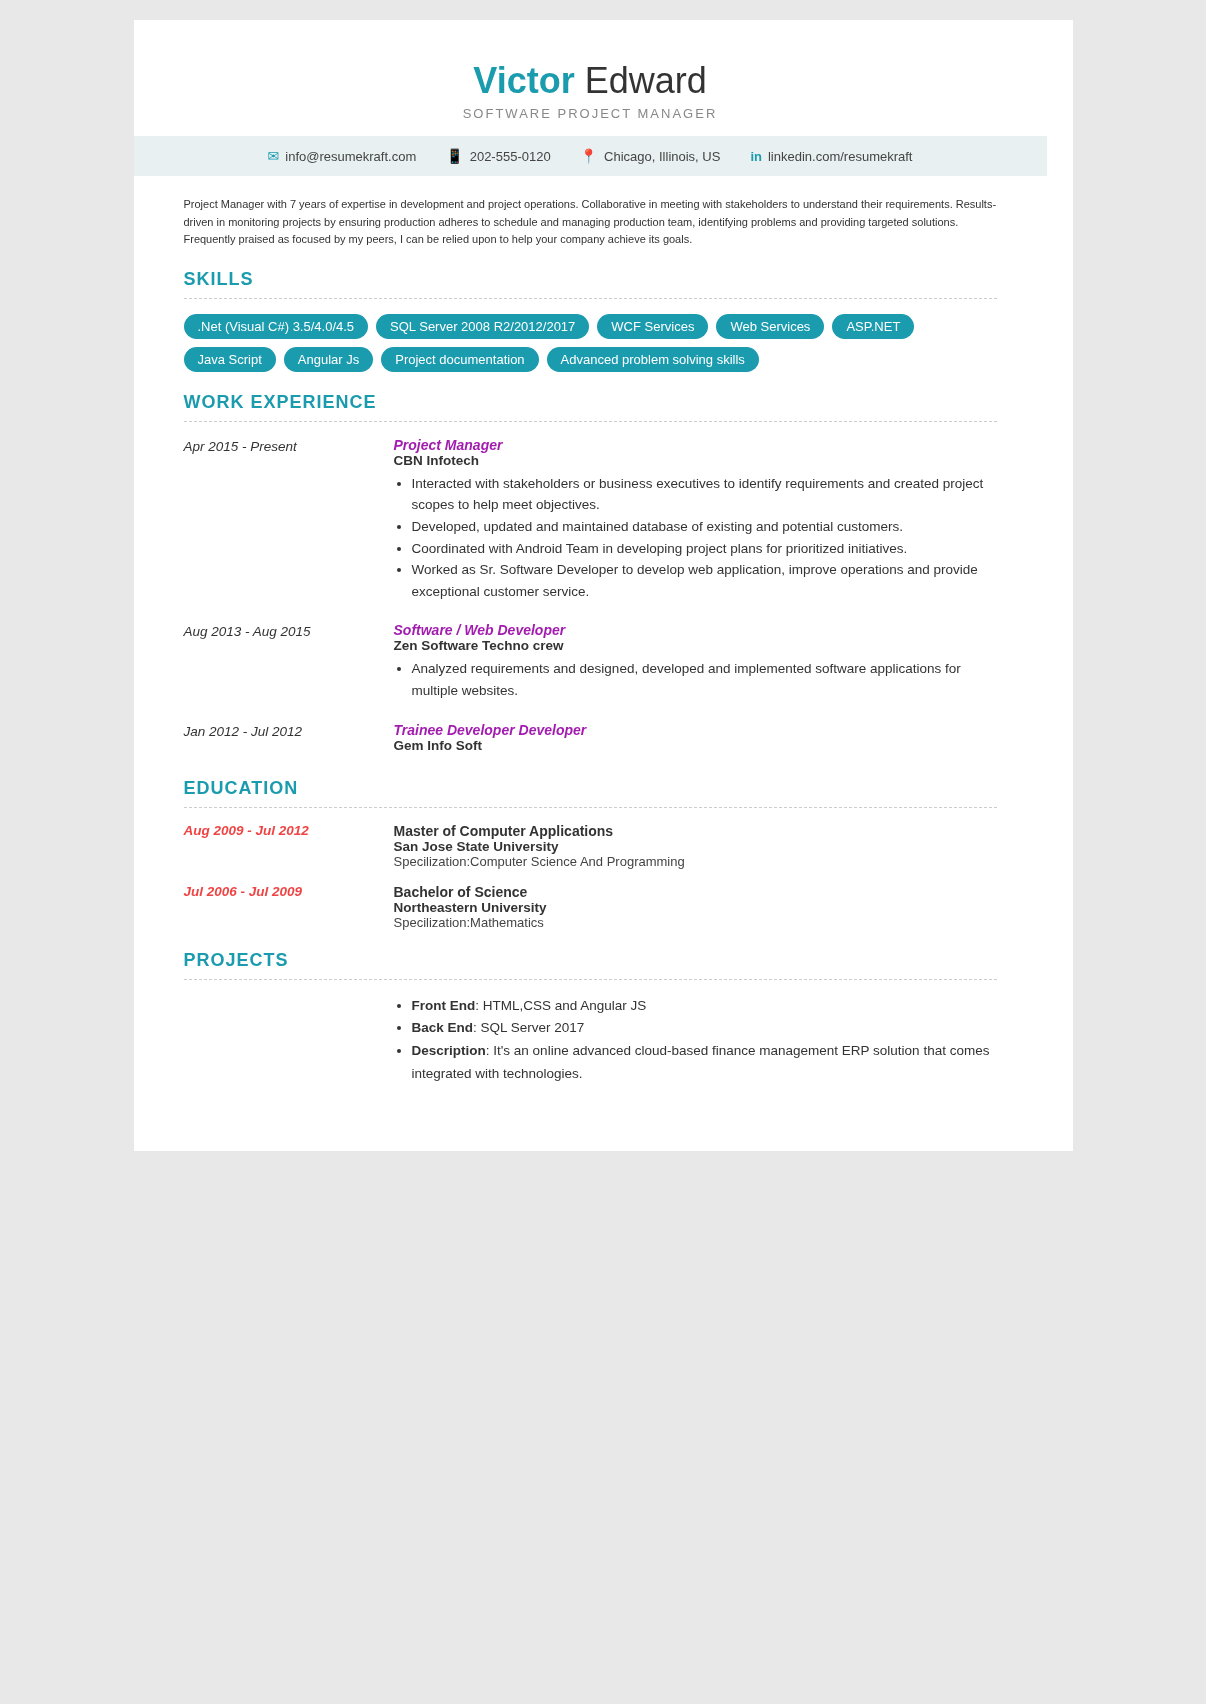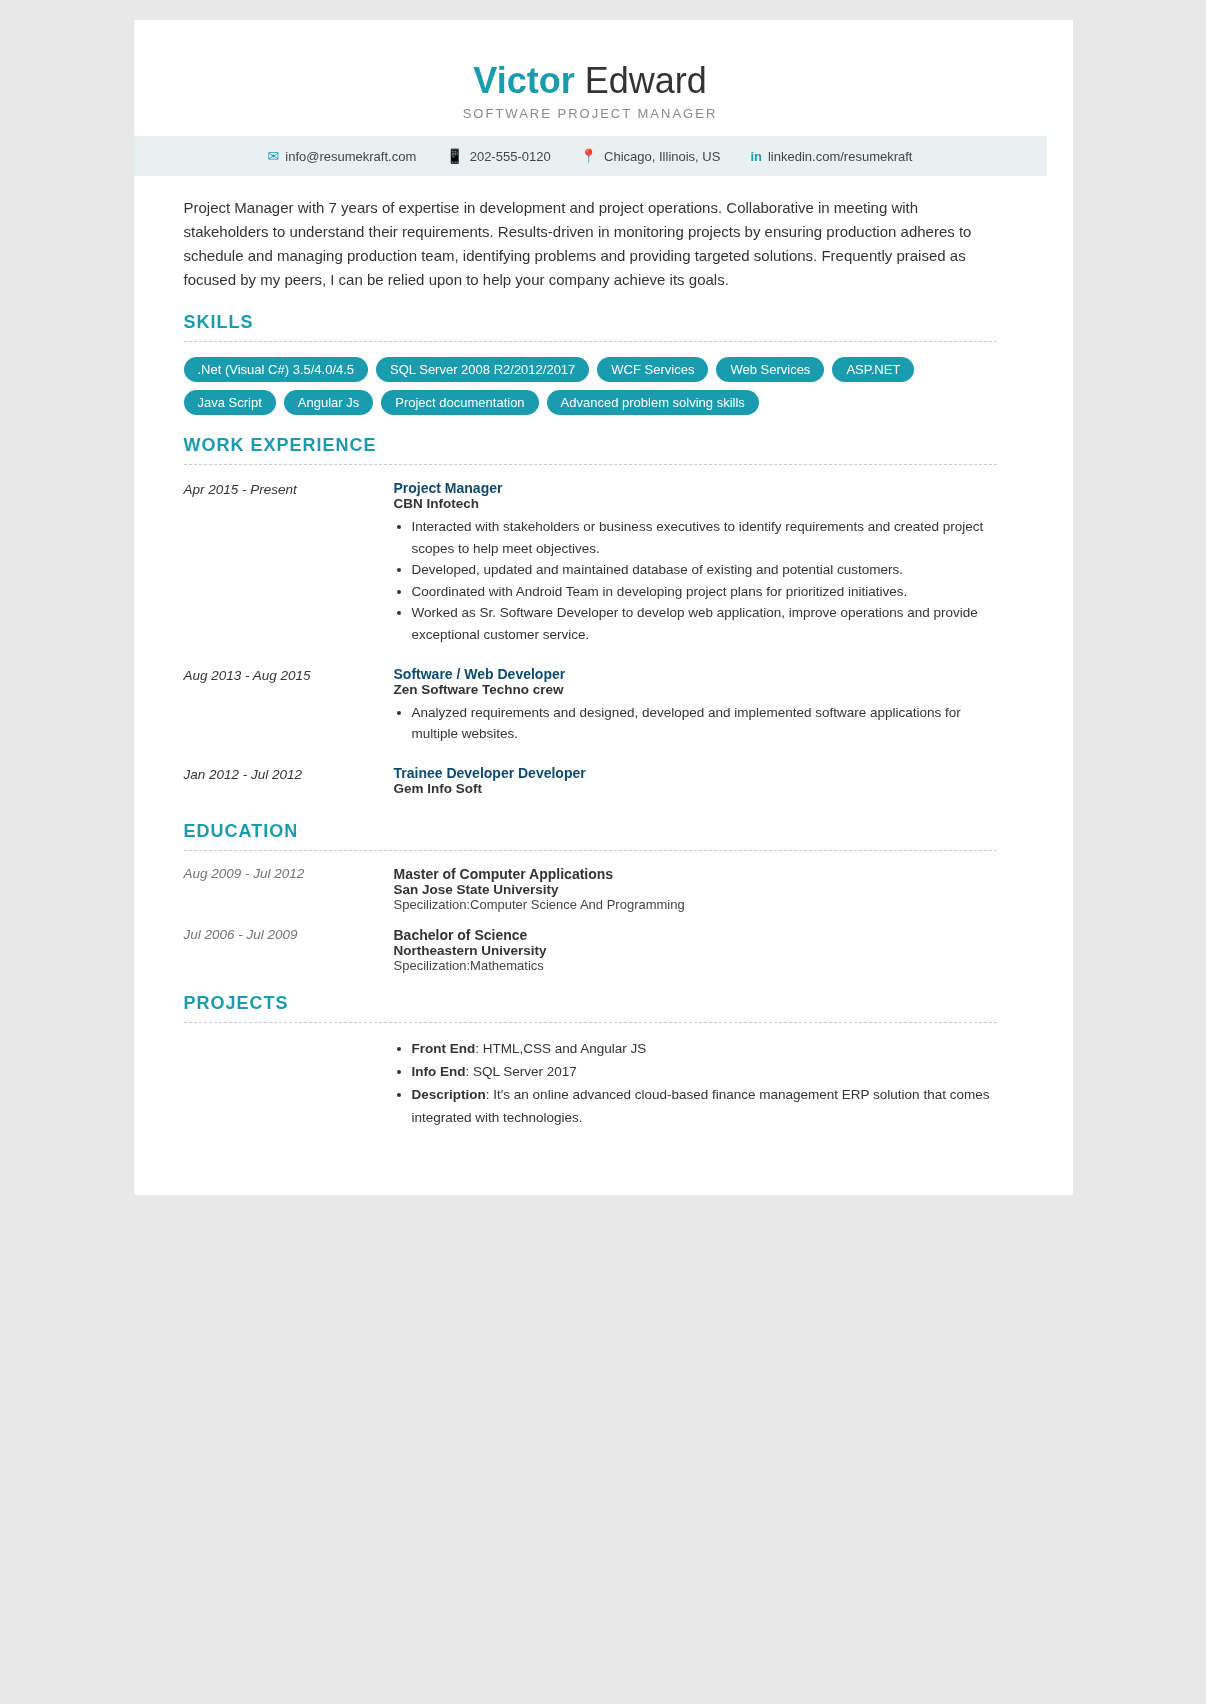--- a/index.html
+++ b/index.html
@@ -50,21 +50,21 @@
       display: flex;
       align-items: center;
       gap: 6px;
     }
     .contact-icon {
       color: #1a9bae;
       font-size: 14px;
     }
     .summary {
       margin: 20px 0;
-      font-size: 15px;
+      font-size: 11px;
       line-height: 1.6;
       color: #333;
     }
     .section-title {
       color: #1a9bae;
       font-size: 18px;
       font-weight: bold;
       text-transform: uppercase;
       margin-bottom: 8px;
       margin-top: 20px;
@@ -97,21 +97,22 @@
     .work-date {
       font-style: italic;
       font-size: 13.5px;
       color: #333;
       padding-top: 2px;
     }
     .work-details {}
     .work-title {
       font-weight: bold;
       font-size: 14px;
-      color: #0c4a6e;
+      color: #a21caf;
+      font-style: italic;
     }
     .work-company {
       font-weight: bold;
       font-size: 13.5px;
       color: #333;
       margin-bottom: 5px;
     }
     .work-bullets {
       list-style: disc;
       padding-left: 18px;
@@ -121,21 +122,22 @@
     }
     .edu-entry {
       display: grid;
       grid-template-columns: 200px 1fr;
       gap: 10px;
       margin-bottom: 15px;
     }
     .edu-date {
       font-style: italic;
       font-size: 13.5px;
-      color: #737373;
+      color: #ef4444;
+      font-weight: bold;
     }
     .edu-degree {
       font-weight: bold;
       font-size: 14px;
       color: #333;
     }
     .edu-school {
       font-weight: bold;
       font-size: 13.5px;
       color: #333;
@@ -277,20 +279,20 @@
     </div>
 
   <div class="section-title">PROJECTS</div>
   <hr class="divider">
   <div id="projects-entries">
       <div class="project-entry">
         <div></div>
         <div>
           <ul class="project-bullets">
             <li><span class="bold" style="font-weight: bold;">Front End</span>: HTML,CSS and Angular JS</li>
-            <li><span class="bold" style="font-weight: bold;">Info End</span>: SQL Server 2017</li>
+            <li><span class="bold" style="font-weight: bold;">Back End</span>: SQL Server 2017</li>
             <li><span class="bold" style="font-weight: bold;">Description</span>: It's an online advanced cloud-based finance management ERP solution that comes integrated with technologies.</li>
           </ul>
         </div>
       </div>
     </div>
 
 </div>
 
 </body></html>

